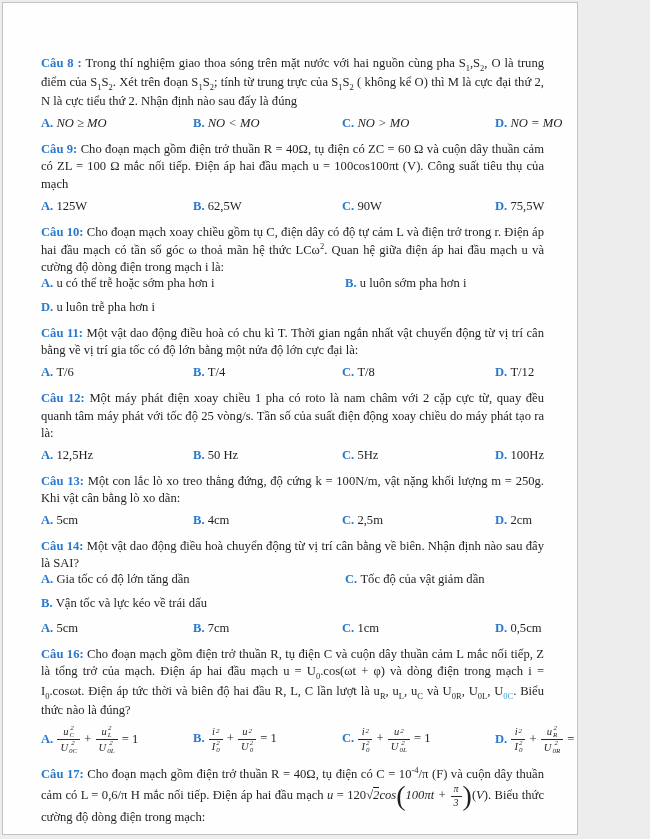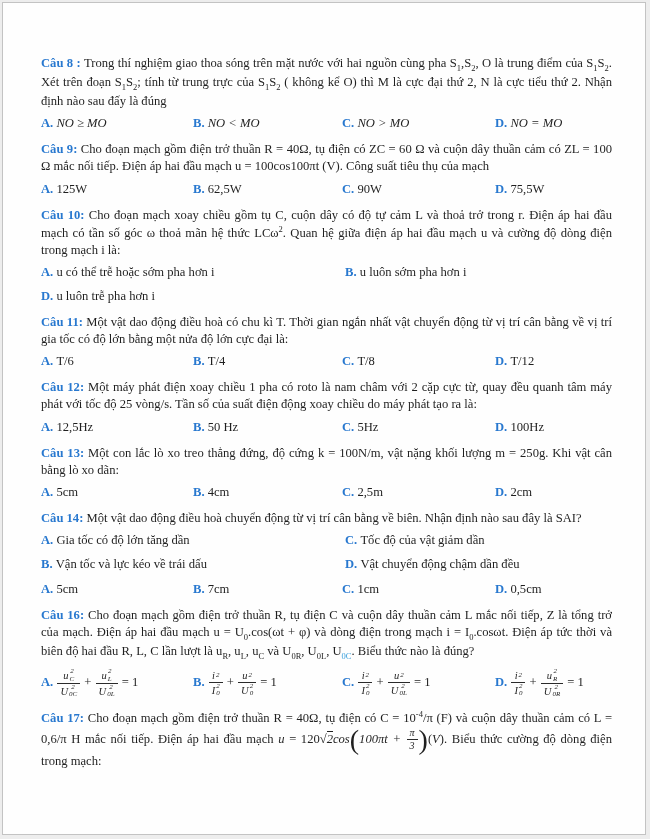--- a/index.html
+++ b/index.html
@@ -1,35 +1,35 @@
 <!DOCTYPE html>
 <html><head>
 <meta charset="utf-8">
 <style>
   html,body{margin:0;padding:0;}
   body{
     width:650px;height:839px;background:#ededed;
     font-family:"Liberation Serif",serif;position:relative;
   }
   .page{
-    position:absolute;left:2px;top:2px;width:644px;height:833px;
+    position:absolute;left:2px;top:2px;width:576px;height:833px;
     background:#fefefe;border:1px solid #c3c3c3;box-sizing:border-box;overflow:hidden;
   }
   .content{padding:52px 33px 0 38px;}
   .question{margin-bottom:10px;}
   .qtext{
     font-size:12.6px;line-height:1.36;color:#1f1f1f;text-align:justify;
   }
   .qlabel{color:#2878cf;font-weight:bold;}
   .opts-row{display:flex;margin-top:6px;align-items:center;}
   .opts-row .opt:nth-child(1){flex:0 0 152px;}
   .opts-row .opt:nth-child(2){flex:0 0 149px;}
   .opts-row .opt:nth-child(3){flex:0 0 153px;}
   .opts-row .opt:nth-child(4){flex:1 1 auto;}
-  .opts-grid{display:grid;grid-template-columns:304px 1fr;row-gap:9px;margin-top:6px;}
+  .opts-grid{display:grid;grid-template-columns:304px 1fr;row-gap:9px;}
   .opt{font-size:12.6px;color:#1f1f1f;white-space:nowrap;}
   .opt-letter{color:#2878cf;font-weight:bold;}
   .seg-i{font-style:italic;}
   sub.seg-sub{font-size:8.5px;}
   sup.seg-sup{font-size:8.5px;}
   sub.blue{color:#3aa0dc;}
   
   .seg-ssw{display:inline-flex;align-items:center;}
   .ss-col{display:inline-flex;flex-direction:column;font-size:7px;line-height:1.05;margin-left:1px;font-style:italic;}
   
@@ -61,21 +61,21 @@
       <div class="question">
         <div class="qtext"><span class="qlabel">Câu 9: </span><span class="seg-t">Cho đoạn mạch gồm điện trở thuần R = 40Ω, tụ điện có ZC = 60 Ω và cuộn dây thuần cảm có ZL = 100 Ω mắc nối tiếp. Điện áp hai đầu mạch u = 100cos100πt (V). Công suất tiêu thụ của mạch</span></div>
         <div class="opts-row">
           <span class="opt"><span class="opt-letter">A. </span><span class="seg-t">125W</span></span>
           <span class="opt"><span class="opt-letter">B. </span><span class="seg-t">62,5W</span></span>
           <span class="opt"><span class="opt-letter">C. </span><span class="seg-t">90W</span></span>
           <span class="opt"><span class="opt-letter">D. </span><span class="seg-t">75,5W</span></span>
         </div>
       </div>
       <div class="question">
-        <div class="qtext"><span class="qlabel">Câu 10: </span><span class="seg-t">Cho đoạn mạch xoay chiều gồm tụ C, cuộn dây có độ tự cảm L và thoả trở trong r. Điện áp hai đầu mạch có tần số góc ω thoả mãn hệ thức LCω</span><sup class="seg-sup">2</sup><span class="seg-t">. Quan hệ giữa điện áp hai đầu mạch u và cường độ dòng điện trong mạch i là:</span></div>
+        <div class="qtext"><span class="qlabel">Câu 10: </span><span class="seg-t">Cho đoạn mạch xoay chiều gồm tụ C, điện dây có độ tự cảm L và điện trở trong r. Điện áp hai đầu mạch có tần số góc ω thoả mãn hệ thức LCω</span><sup class="seg-sup">2</sup><span class="seg-t">. Quan hệ giữa điện áp hai đầu mạch u và cường độ dòng điện trong mạch i là:</span></div>
         <div class="opts-grid">
           <span class="opt"><span class="opt-letter">A. </span><span class="seg-t">u có thể trễ hoặc sớm pha hơn i</span></span>
           <span class="opt"><span class="opt-letter">B. </span><span class="seg-t">u luôn sớm pha hơn i</span></span>
           <span class="opt"><span class="opt-letter">D. </span><span class="seg-t">u luôn trễ pha hơn i</span></span>
         </div>
       </div>
       <div class="question">
         <div class="qtext"><span class="qlabel">Câu 11: </span><span class="seg-t">Một vật dao động điều hoà có chu kì T. Thời gian ngắn nhất vật chuyển động từ vị trí cân bằng về vị trí gia tốc có độ lớn bằng một nửa độ lớn cực đại là:</span></div>
         <div class="opts-row">
           <span class="opt"><span class="opt-letter">A. </span><span class="seg-t">T/6</span></span>
@@ -101,21 +101,20 @@
           <span class="opt"><span class="opt-letter">C. </span><span class="seg-t">2,5m</span></span>
           <span class="opt"><span class="opt-letter">D. </span><span class="seg-t">2cm</span></span>
         </div>
       </div>
       <div class="question">
         <div class="qtext"><span class="qlabel">Câu 14: </span><span class="seg-t">Một vật dao động điều hoà chuyển động từ vị trí cân bằng về biên. Nhận định nào sau đây là SAI?</span></div>
         <div class="opts-grid">
           <span class="opt"><span class="opt-letter">A. </span><span class="seg-t">Gia tốc có độ lớn tăng dần</span></span>
           <span class="opt"><span class="opt-letter">C. </span><span class="seg-t">Tốc độ của vật giảm dần</span></span>
           <span class="opt"><span class="opt-letter">B. </span><span class="seg-t">Vận tốc và lực kéo về trái dấu</span></span>
-          <span class="opt"><span class="opt-letter">D. </span><span class="seg-t">Vật chuyển động chậm dần đều</span></span>
         </div>
       </div>
       <div class="question">
         <div class="opts-row">
           <span class="opt"><span class="opt-letter">A. </span><span class="seg-t">5cm</span></span>
           <span class="opt"><span class="opt-letter">B. </span><span class="seg-t">7cm</span></span>
           <span class="opt"><span class="opt-letter">C. </span><span class="seg-t">1cm</span></span>
           <span class="opt"><span class="opt-letter">D. </span><span class="seg-t">0,5cm</span></span>
         </div>
       </div>

